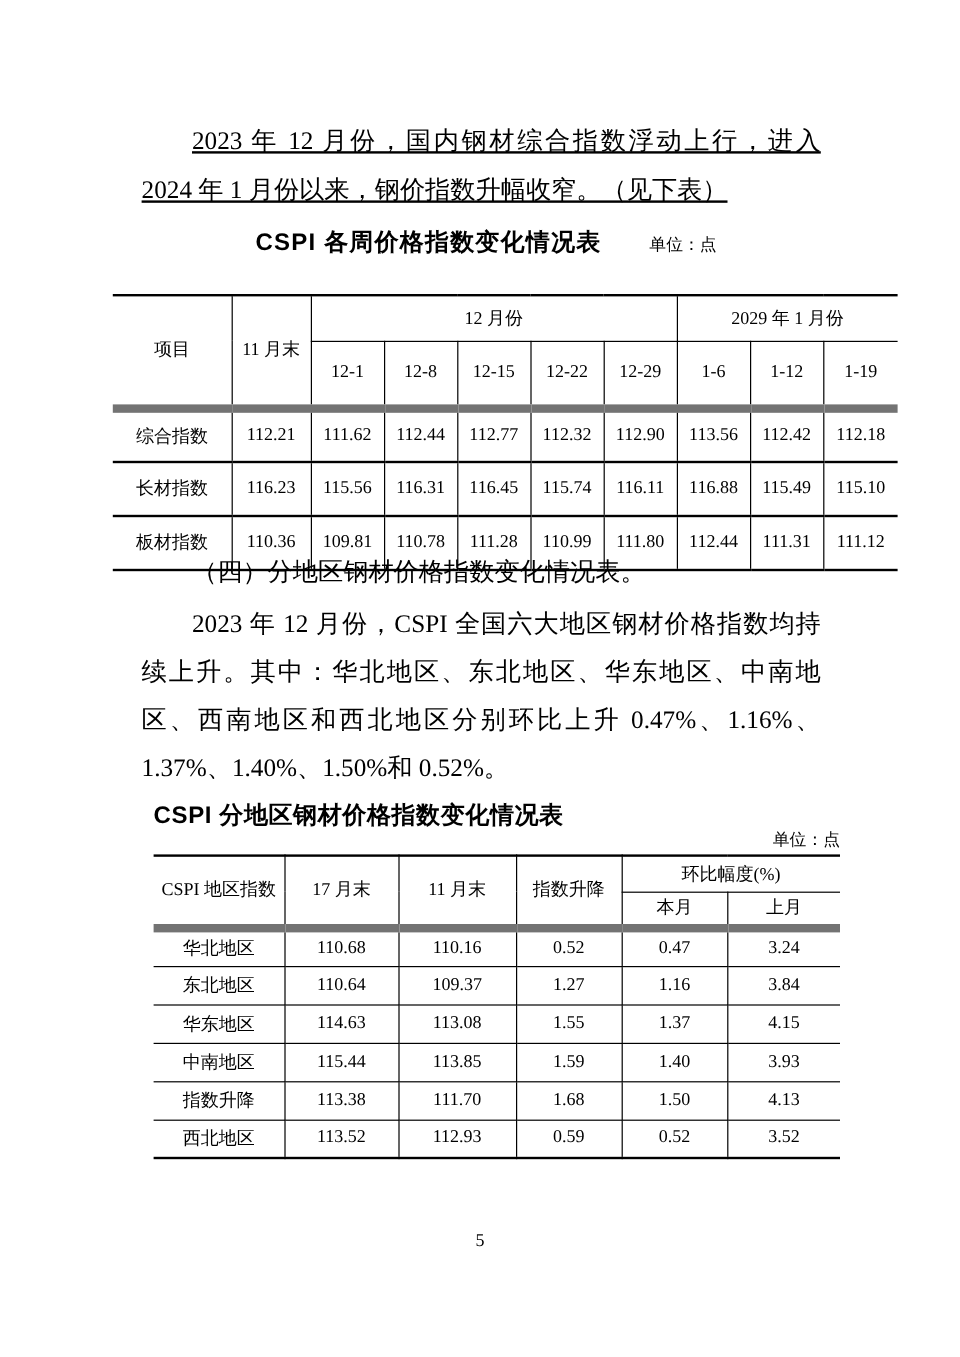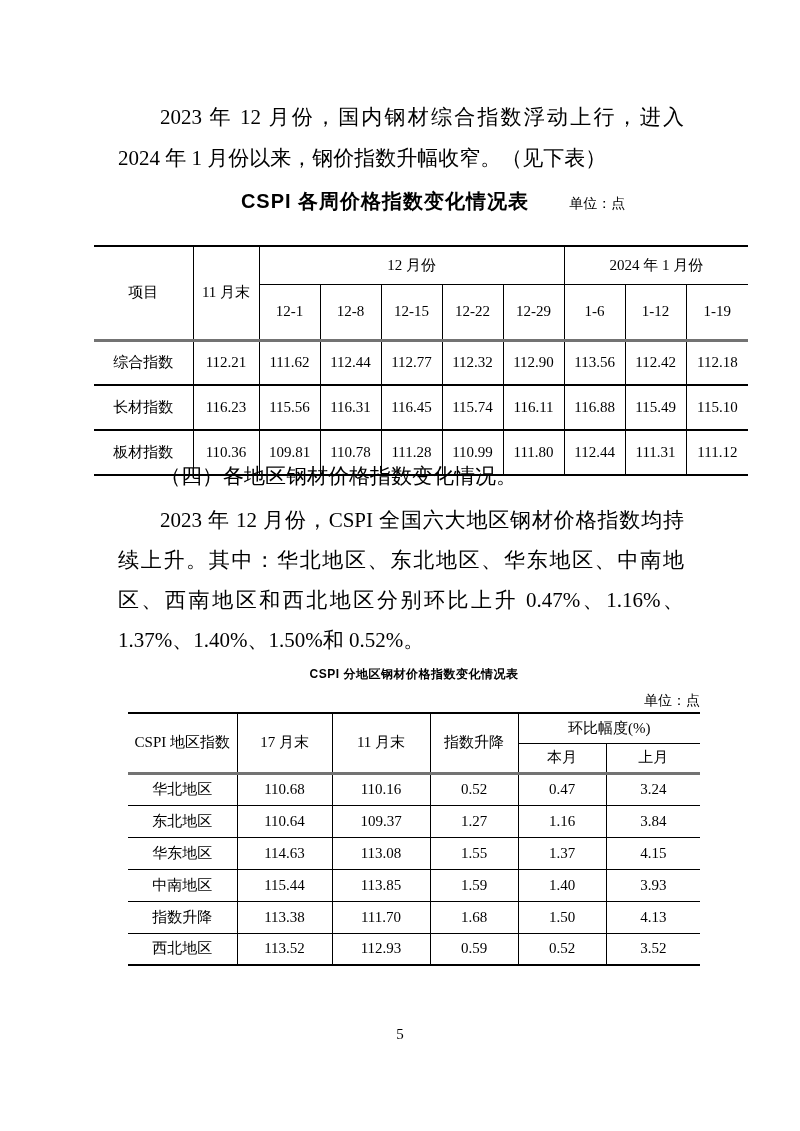--- a/index.html
+++ b/index.html
@@ -8,65 +8,65 @@
     width:800px; height:1131px; position:relative;
     font-family:"Liberation Serif","DejaVu Serif",serif;
     color:#000;
   }
   .abs { position:absolute; }
 
   
   #para1 {
     left:118px; top:97px; width:566px;
     font-size:21px; line-height:41px;
-    text-align:justify; text-indent:2em;
+    text-align:justify; text-indent:2em;text-decoration:underline;
   }
   #heading4 {
     left:118px; top:461px; width:566px;
     font-size:21px; line-height:30px; text-indent:2em;
   }
   #para2 {
     left:118px; top:500px; width:566px;
     font-size:21px; line-height:40px;
     text-align:justify; text-indent:2em;
   }
 
   
   #title1row {
-    left:106px; top:188px; width:654px;
+    left:78px; top:188px; width:654px;
     display:flex; justify-content:center; align-items:baseline; gap:40px;
   }
   .big-title {
     font-family:"Liberation Sans","DejaVu Sans",sans-serif;
     font-weight:700; font-size:20px; letter-spacing:1px;
   }
   .unit-label {
     font-family:"Liberation Sans","DejaVu Sans",sans-serif;
     font-weight:400; font-size:14px;
   }
   #title2 {
-    left:128px; top:666px; width:572px; text-align:center;
+    left:128px; top:666px; width:572px; text-align:left;
     font-family:"Liberation Sans","DejaVu Sans",sans-serif;
-    font-weight:700; font-size:12px; letter-spacing:0.5px;
+    font-weight:700; font-size:20px; letter-spacing:0.5px;
   }
   #unit2 { left:128px; top:691px; width:572px; text-align:right; }
 
   
   table {
     border-collapse:collapse; table-layout:fixed; text-align:center;
   }
   th, td {
     border-left:1px solid #000; border-right:1px solid #000;
     font-weight:normal; vertical-align:middle; padding:0;
     overflow:hidden; white-space:nowrap;
   }
   .no-l { border-left:none !important; }
   .no-r { border-right:none !important; }
   .grp  { border-bottom:1px solid #000; }   
-  .hb   { border-bottom:3px solid #737373; }   
+  .hb   { border-bottom:7px solid #737373; }   
 
   #table1 {
     left:94px; top:245px; width:654px; font-size:15px;
     border-top:2px solid #000; border-bottom:2px solid #000;
   }
   #table1 tr.hdr1 { height:38px; }
   #table1 tr.hdr2 { height:56px; }
   #table1 tr.data { height:45px; }
   #table1 tr.data td { border-bottom:2px solid #000; }
 
@@ -104,21 +104,21 @@
       <col style="width:61px">
     <col style="width:61px">
       <col style="width:61px">
       <col style="width:62px">
   </colgroup>
   <tbody>
       <tr class="hdr1">
     <th rowspan="2" class="no-l hb">项目</th>
     <th rowspan="2" class="hb">11 月末</th>
     <th colspan="5" class="grp">12 月份</th>
-    <th colspan="3" class="grp no-r">2024 年 1 月份</th>
+    <th colspan="3" class="grp no-r">2029 年 1 月份</th>
   </tr>
   <tr class="hdr2">
     <th class="hb">12-1</th>
     <th class="hb">12-8</th>
     <th class="hb">12-15</th>
     <th class="hb">12-22</th>
     <th class="hb">12-29</th>
     <th class="hb">1-6</th>
     <th class="hb">1-12</th>
     <th class="hb no-r">1-19</th>
@@ -155,21 +155,21 @@
     <td>111.28</td>
     <td>110.99</td>
     <td>111.80</td>
     <td>112.44</td>
     <td>111.31</td>
     <td class="no-r">111.12</td>
   </tr>
 </tbody>
   </table>
 
-<p id="heading4" class="abs">（四）各地区钢材价格指数变化情况。</p>
+<p id="heading4" class="abs">（四）分地区钢材价格指数变化情况表。</p>
 
 <p id="para2" class="abs">2023 年 12 月份，CSPI 全国六大地区钢材价格指数均持续上升。其中：华北地区、东北地区、华东地区、中南地区、西南地区和西北地区分别环比上升 0.47%、1.16%、1.37%、1.40%、1.50%和 0.52%。</p>
 
 <div id="title2" class="abs">CSPI 分地区钢材价格指数变化情况表</div>
 <div id="unit2" class="abs">
   <span class="unit-label">单位：点</span>
 </div>
 
 <table id="table2" class="abs">
   <colgroup>

